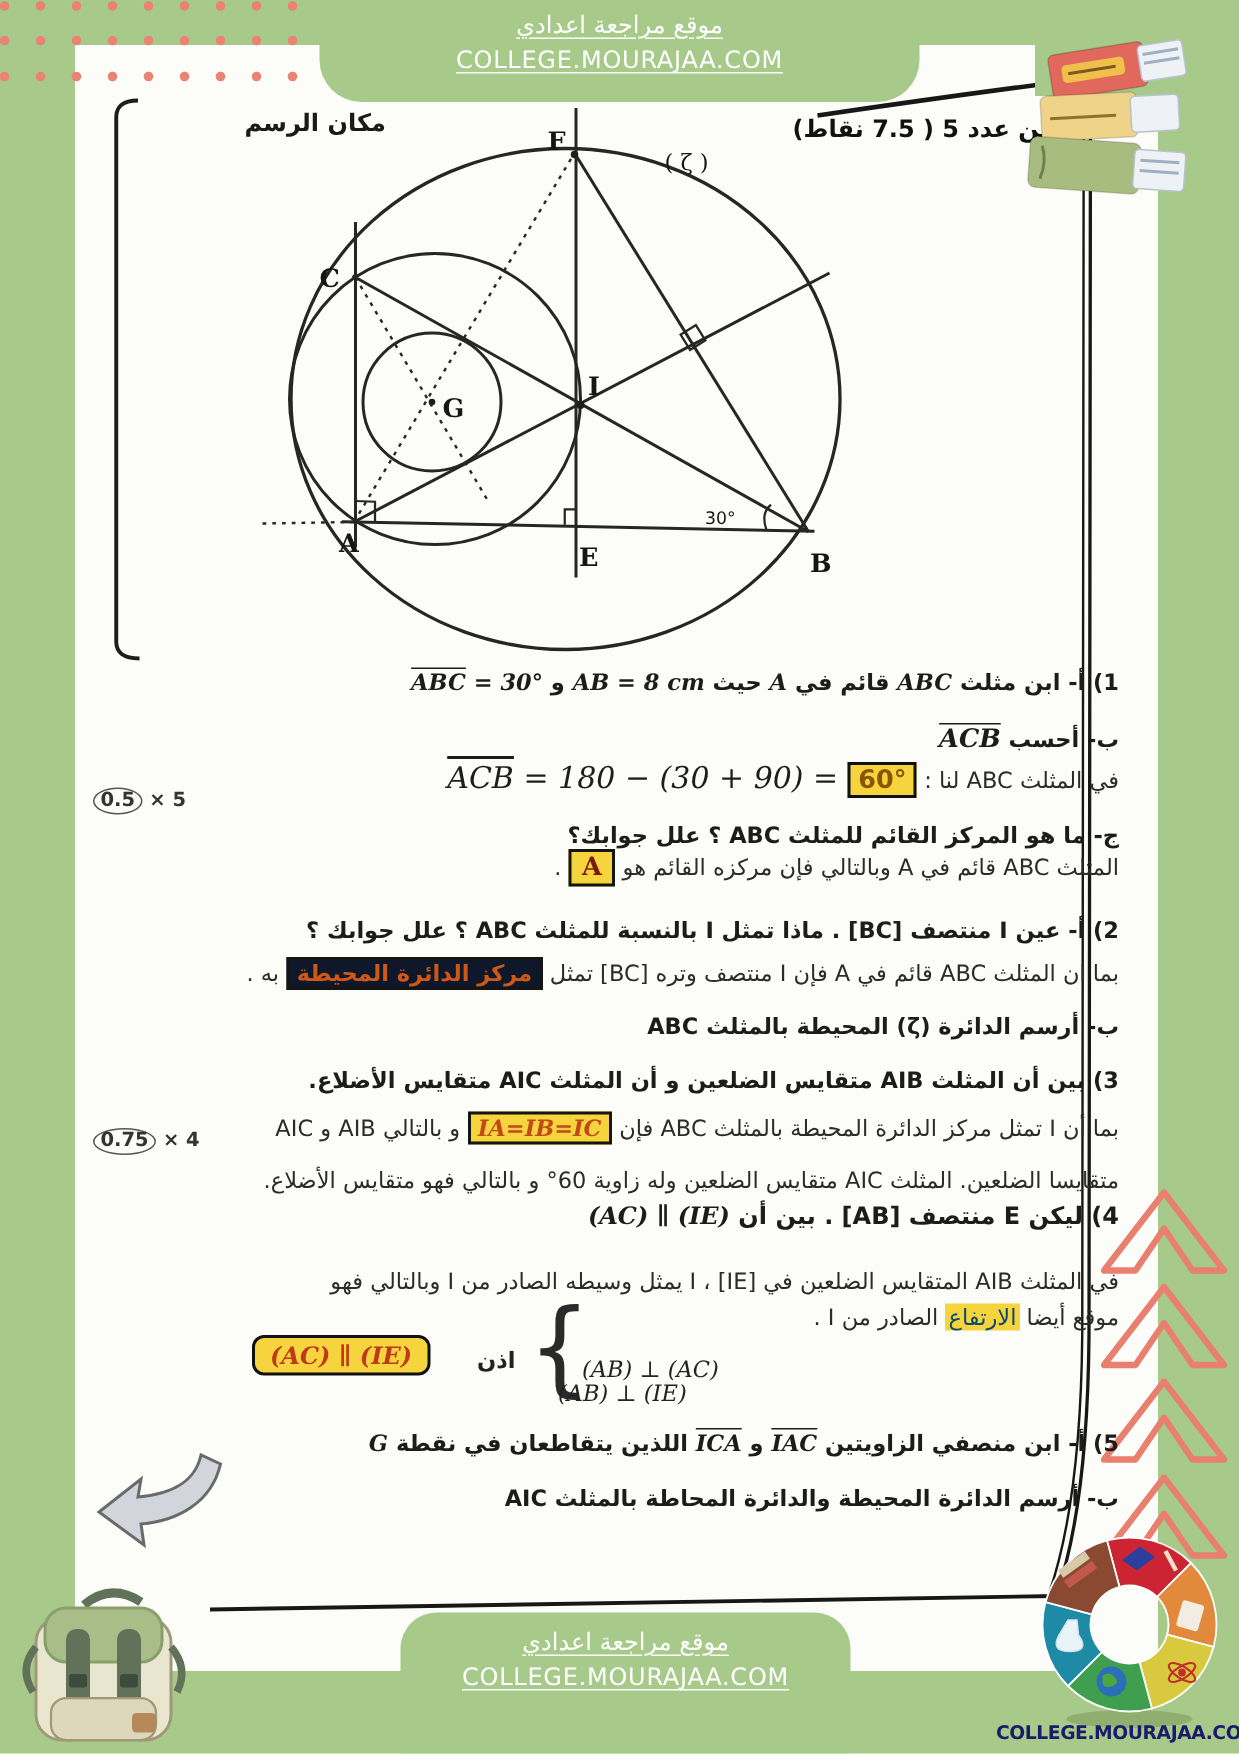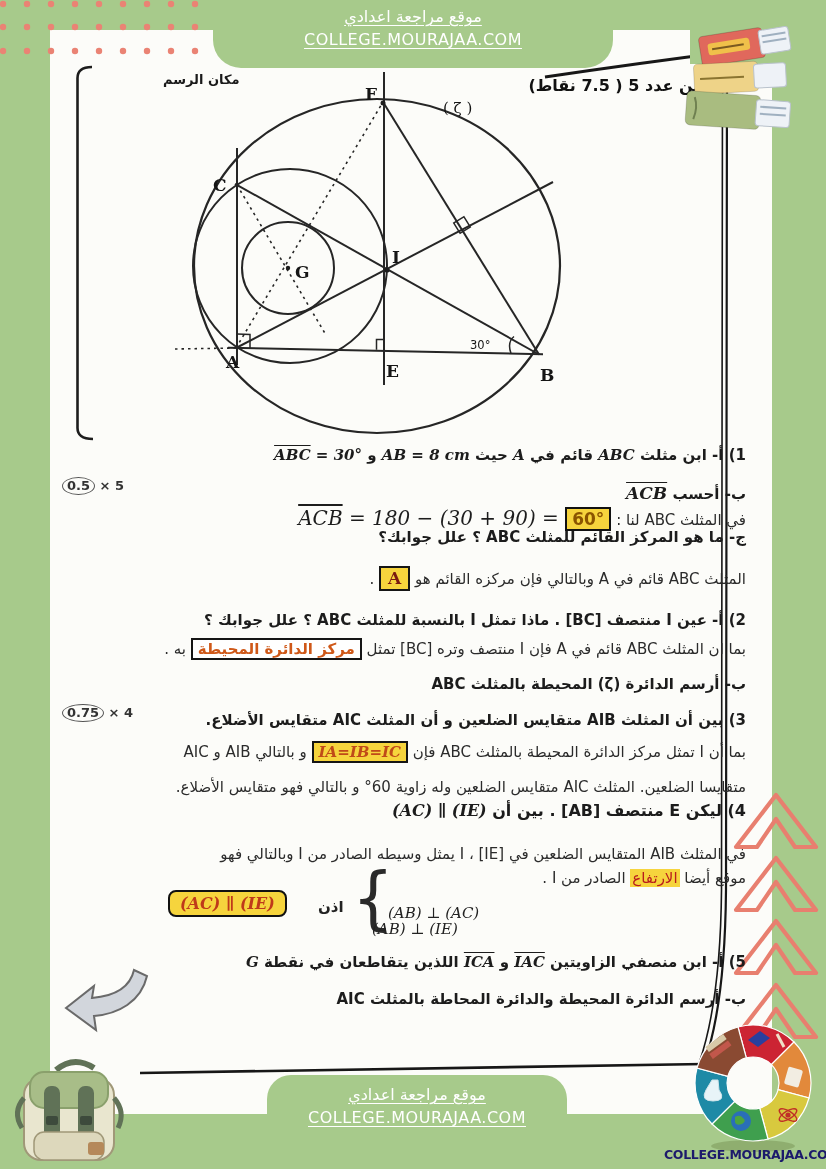--- a/index.html
+++ b/index.html
@@ -13,33 +13,33 @@
   .tab-bottom{position:absolute;left:267px;top:1075px;width:300px;height:94px;background:#a7ca8b;
            border-radius:24px 24px 0 0;}
   .banner{position:absolute;text-align:center;color:#fff;font-weight:400;}
   .banner .ar{display:block;font-size:16px;text-decoration:underline;text-underline-offset:3px;}
   .banner .en{display:block;font-size:16px;letter-spacing:.5px;text-decoration:underline;text-underline-offset:3px;margin-top:4px;}
   
   .ln{position:absolute;right:80px;direction:rtl;white-space:nowrap;font-size:15px;color:#2b2b2b;}
   .q{font-weight:700;color:#1c1c1c;}
   .m{font-family:"DejaVu Serif",serif;font-style:italic;}
   .hat{text-decoration:overline;}
-  .hl{background:#f6d43d;padding:0 2px;color:#b91c1c;}
-  .boxhl{background:#ffffff;border:2px solid #151515;padding:0 5px;color:#cf5818;font-weight:700;}
+  .hl{background:#f6d43d;padding:0 2px;color:#0c4a6e;}
+  .boxhl{background:#0f172a;border:2px solid #151515;padding:0 5px;color:#cf5818;font-weight:700;}
   .boxm{background:#f6d43d;border:2px solid #151515;padding:0 5px;color:#c04a18;
         font-family:"DejaVu Serif",serif;font-style:italic;font-weight:700;}
   .abox{background:#f6d43d;border:2px solid #151515;padding:0 7px 1px;color:#7a1a10;
         font-family:"DejaVu Serif",serif;font-weight:700;font-size:17px;}
   .resbox{background:#f6d43d;border:2px solid #111;border-radius:8px;padding:2px 10px;
         color:#bf3a1a;font-family:"DejaVu Serif",serif;font-style:italic;font-weight:700;font-size:16px;}
   .degbox{background:#f6d43d;border:2px solid #111;padding:0 5px;color:#8a5400;font-weight:700;}
   .eq{font-family:"DejaVu Serif",serif;font-style:italic;font-size:20px;color:#1d1d1d;}
   .mark{position:absolute;left:62px;direction:ltr;font-size:13px;font-weight:700;color:#333;}
-  .oval{display:inline-block;border:1.6px solid #555;border-radius:50%;padding:0 4px 1px;}
-  .drawlbl{position:absolute;left:163px;top:72px;font-size:13px;font-weight:700;color:#1a1a1a;}
+  .oval{display:inline-block;border:1.6px solid #555;border-radius:50%;padding:0 4px 1px;margin-top:48px;}
+  .drawlbl{position:absolute;left:163px;top:72px;font-size:16px;font-weight:700;color:#1a1a1a;}
   .extitle{position:absolute;right:100px;top:76px;font-size:16px;font-weight:700;color:#111;direction:rtl;}
   .sys{position:absolute;left:160px;top:872px;width:400px;height:84px;direction:ltr;}
   .sys .brace{position:absolute;left:192px;top:-12px;font-size:66px;color:#2a2a2a;font-family:"DejaVu Sans",sans-serif;transform:scaleY(1.05);}
   .sys .e1{position:absolute;left:228px;top:6px;font-size:15px;margin-top:26px;}
   .sys .e2{position:absolute;left:212px;top:48px;font-size:15px;}
   .sys .then{position:absolute;left:158px;top:26px;font-size:15px;font-weight:700;direction:rtl;}
   .sys .res{position:absolute;left:8px;top:18px;}
   .logocap{position:absolute;left:664px;top:1147px;width:162px;text-align:center;
            font-size:12.5px;font-weight:700;color:#1c1a6b;letter-spacing:-0.3px;}
 </style>
@@ -150,21 +150,21 @@
   </div>
 
   <div class="ln q" style="top:483px">
     <span>ب- أحسب </span><span class="m hat" dir="ltr" style="font-size:17px">ACB</span>
   </div>
 
   <div class="ln" style="top:506px">
     <span>في المثلث ABC لنا : </span><span dir="ltr"><span class="eq hat">ACB</span><span class="eq"> = 180 − (30 + 90) = </span><span class="degbox" style="font-size:17px">60°</span></span>
   </div>
 
-  <div class="ln q" style="top:528px">ج- ما هو المركز القائم للمثلث ABC ؟ علل جوابك؟</div>
+  <div class="ln q" style="top:548px">ج- ما هو المركز القائم للمثلث ABC ؟ علل جوابك؟</div>
 
   <div class="ln" style="top:568px">
     <span>المثلث ABC قائم في A وبالتالي فإن مركزه القائم هو </span><span class="abox">A</span><span> .</span>
   </div>
 
   <div class="ln q" style="top:611px">2) أ- عين I منتصف [BC] . ماذا تمثل I بالنسبة للمثلث ABC ؟ علل جوابك ؟</div>
 
   <div class="ln" style="top:640px">
     <span>بما ان المثلث ABC قائم في A فإن I منتصف وتره [BC] تمثل </span><span class="boxhl">مركز الدائرة المحيطة</span><span> به .</span>
   </div>

